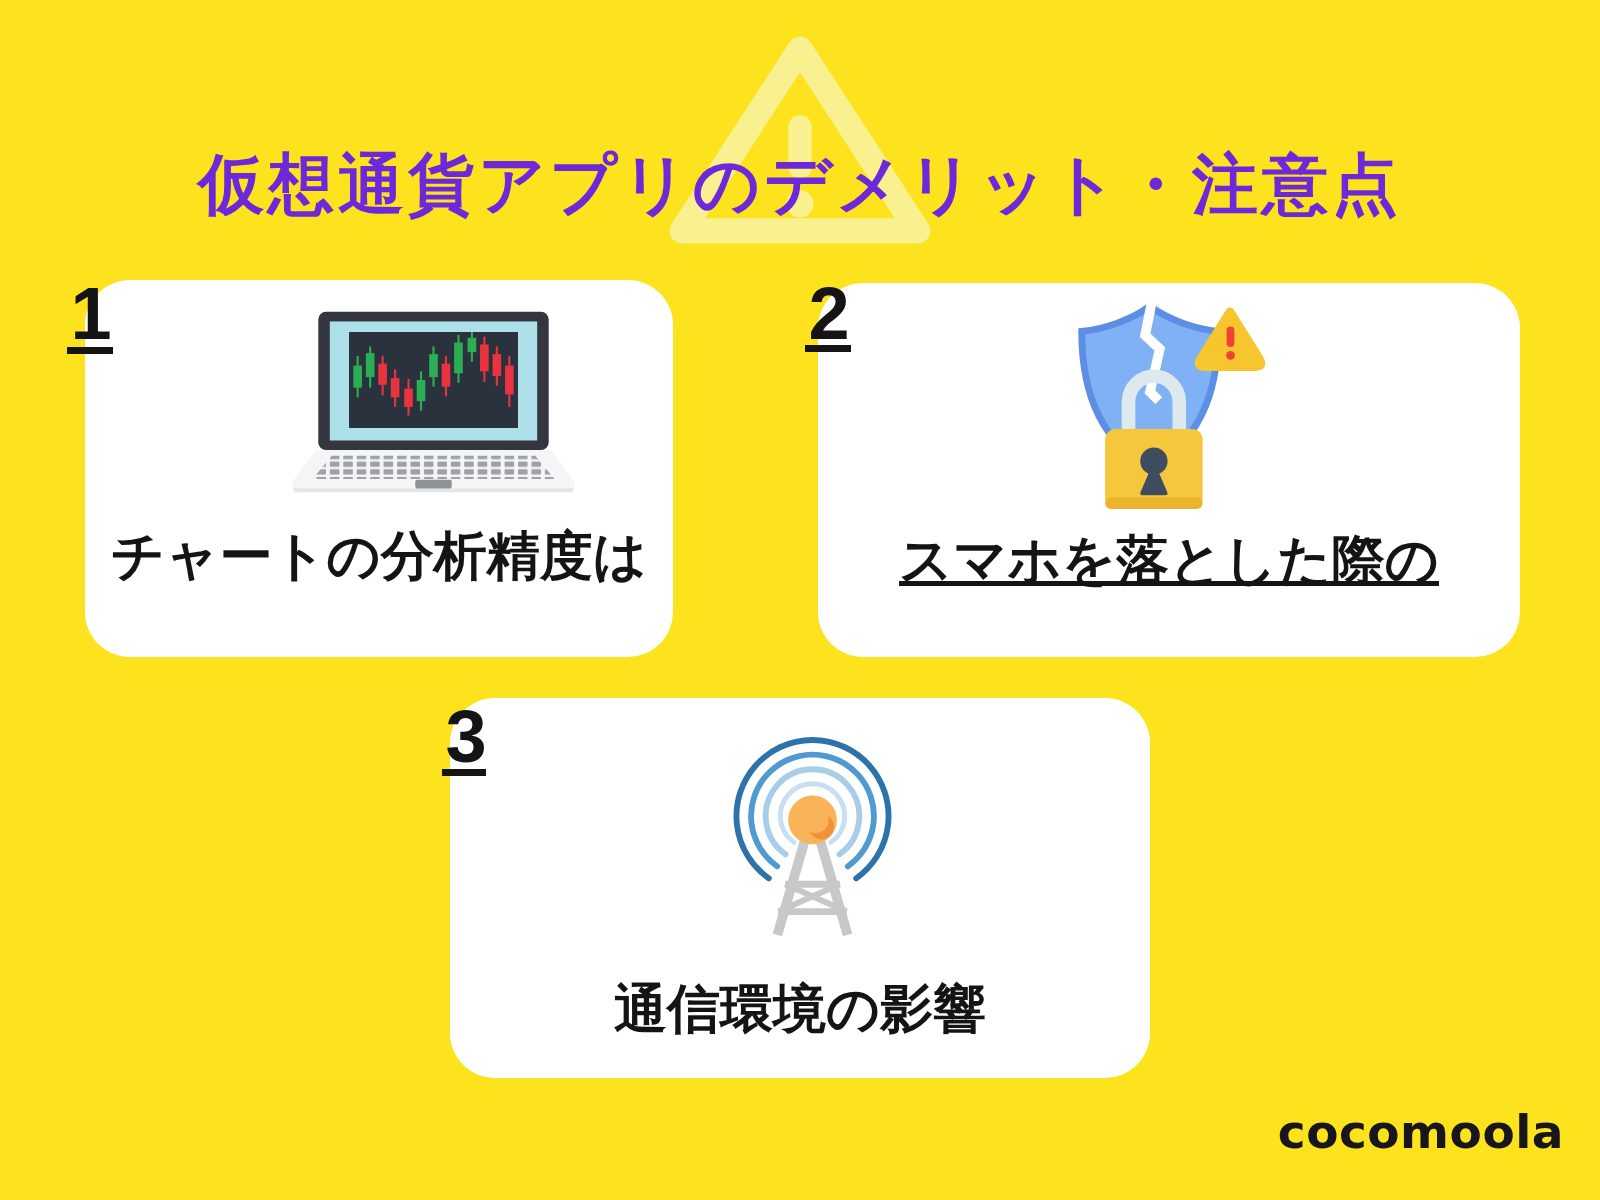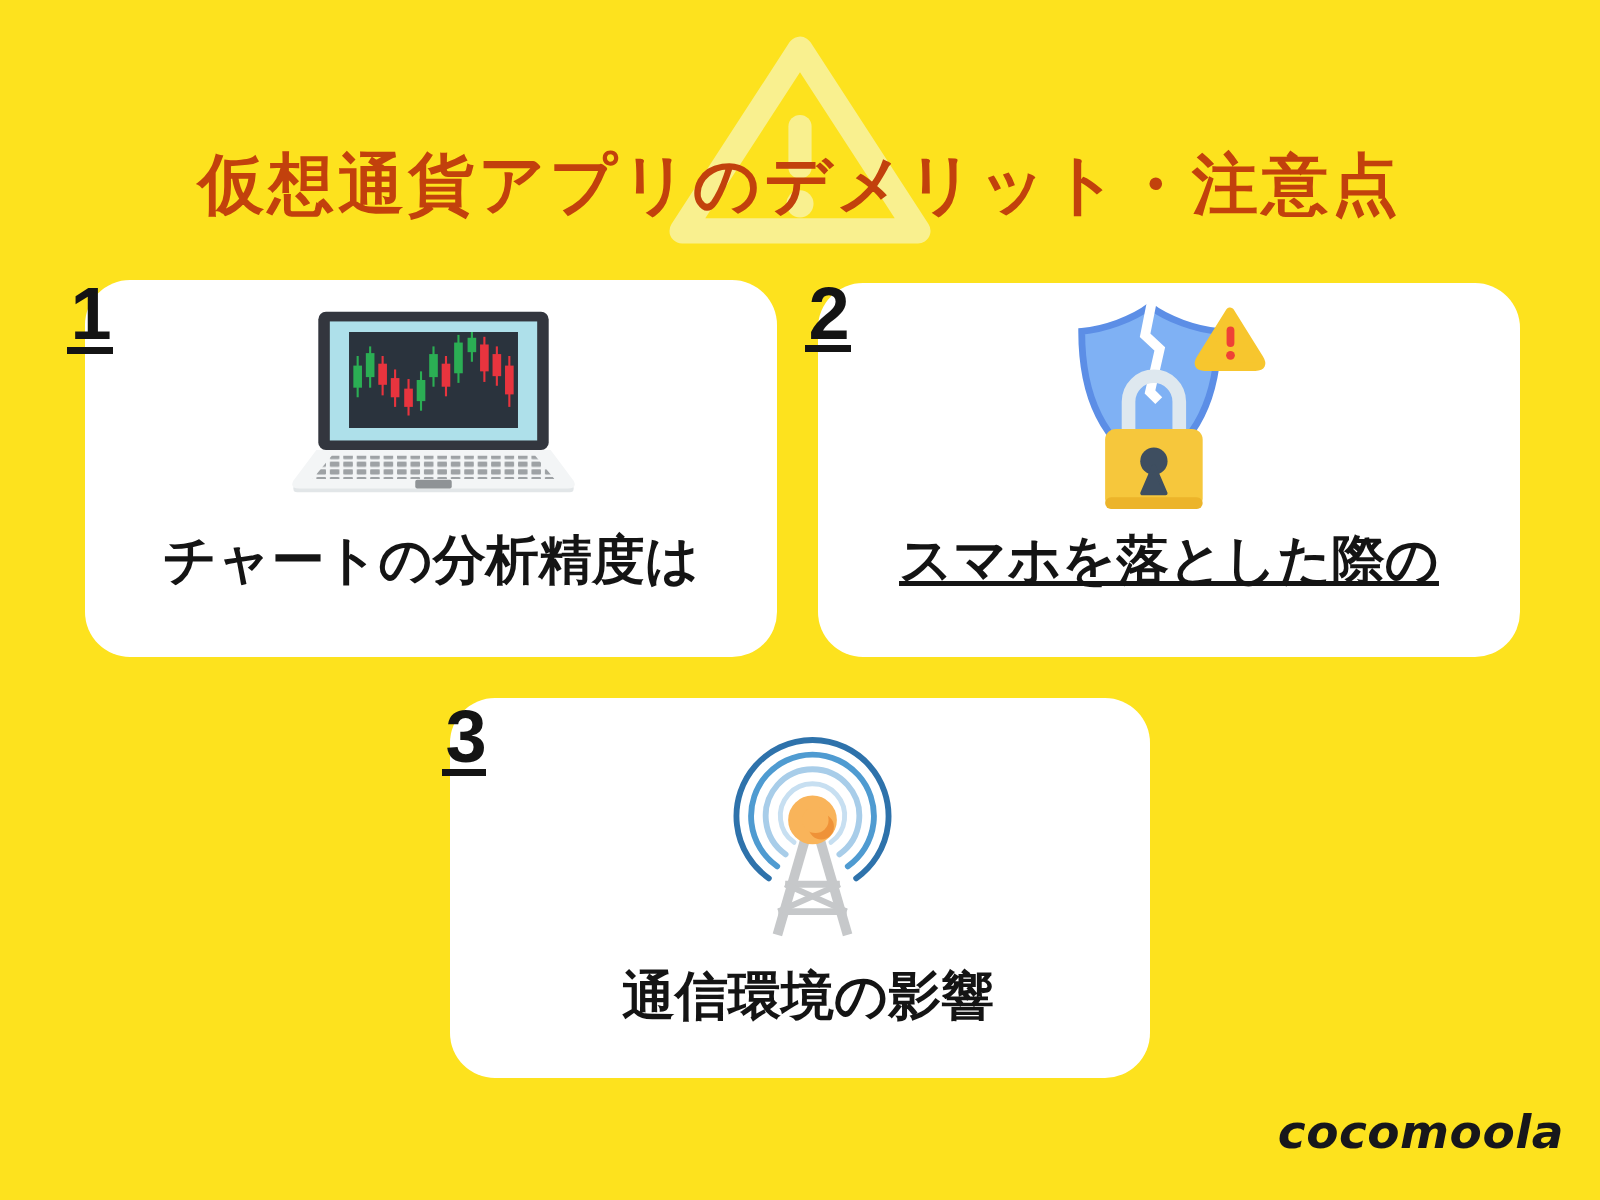--- a/index.html
+++ b/index.html
@@ -4,44 +4,44 @@
 <style>
   html,body{margin:0;padding:0;}
   body{
     width:1600px;height:1200px;position:relative;overflow:hidden;
     background:#FDE21E;
     font-family:"Liberation Sans", sans-serif;
   }
   .abs{position:absolute;}
   .title{
     left:0;top:96px;width:1600px;text-align:center;
-    font-size:66px;font-weight:900;letter-spacing:4px;color:#c2410c;
+    font-size:66px;font-weight:900;letter-spacing:4px;color:#6d28d9;
     z-index:3;
   }
   .watermark{left:655px;top:26px;width:290px;height:232px;z-index:1;}
   .card{
     background:#FFFFFF;border-radius:45px;z-index:2;
   }
-  .card-1{left:85px;top:280px;width:692px;height:377px;}
+  .card-1{left:85px;top:280px;width:588px;height:377px;font-family:Liberation Mono, monospace;}
   .card-2{left:818px;top:283px;width:702px;height:374px;}
   .card-3{left:450px;top:698px;width:700px;height:380px;}
   .num{
     z-index:4;width:70px;text-align:center;color:#141414;
     font-size:74px;font-weight:700;line-height:1;
   }
   .num-underline{z-index:4;background:#141414;height:7px;}
   .icon{position:absolute;}
   .caption{
     position:absolute;left:0;width:100%;text-align:center;
     color:#141414;font-weight:900;font-size:53px;line-height:60px;
   }
   .caption .cap-line{display:block;}
   .logo{
     right:36px;top:1104px;font-size:47px;font-weight:700;color:#17171B;
-    font-family:"DejaVu Sans", sans-serif;letter-spacing:0.5px;z-index:3;font-style:italic;
+    font-family:"DejaVu Sans", sans-serif;letter-spacing:0.5px;z-index:3;
   }
 </style>
 </head>
 <body>
 
 <svg class="abs watermark" viewBox="0 0 300 240">
   <path d="M150 24 L272 212 L28 212 Z" fill="none" stroke="#F9F08F" stroke-width="26" stroke-linejoin="round"></path>
   <rect x="138" y="92" width="24" height="66" rx="12" fill="#F9F08F"></rect>
   <circle cx="150" cy="184" r="14" fill="#F9F08F"></circle>
 </svg>
@@ -150,18 +150,18 @@
       <path d="M72 158 H128" stroke-width="7"></path>
       <path d="M65 186 H135" stroke-width="7"></path>
       <path d="M72 158 L135 186" stroke-width="6"></path>
       <path d="M128 158 L65 186" stroke-width="6"></path>
     </g>
 
     <circle cx="100" cy="92" r="25" fill="#F9B45A"></circle>
     <circle cx="109" cy="99" r="13" fill="#EF9238"></circle>
     <circle cx="103" cy="92" r="13.5" fill="#F9B45A"></circle>
   </svg>
-  <div class="caption" style="top:268px;padding-left:8px;">
+  <div class="caption" style="top:281px;">
     <span class="cap-line">通信環境の影響</span>
   </div>
 </section>
 
 <div class="abs logo">cocomoola</div>
 
 </body></html>

